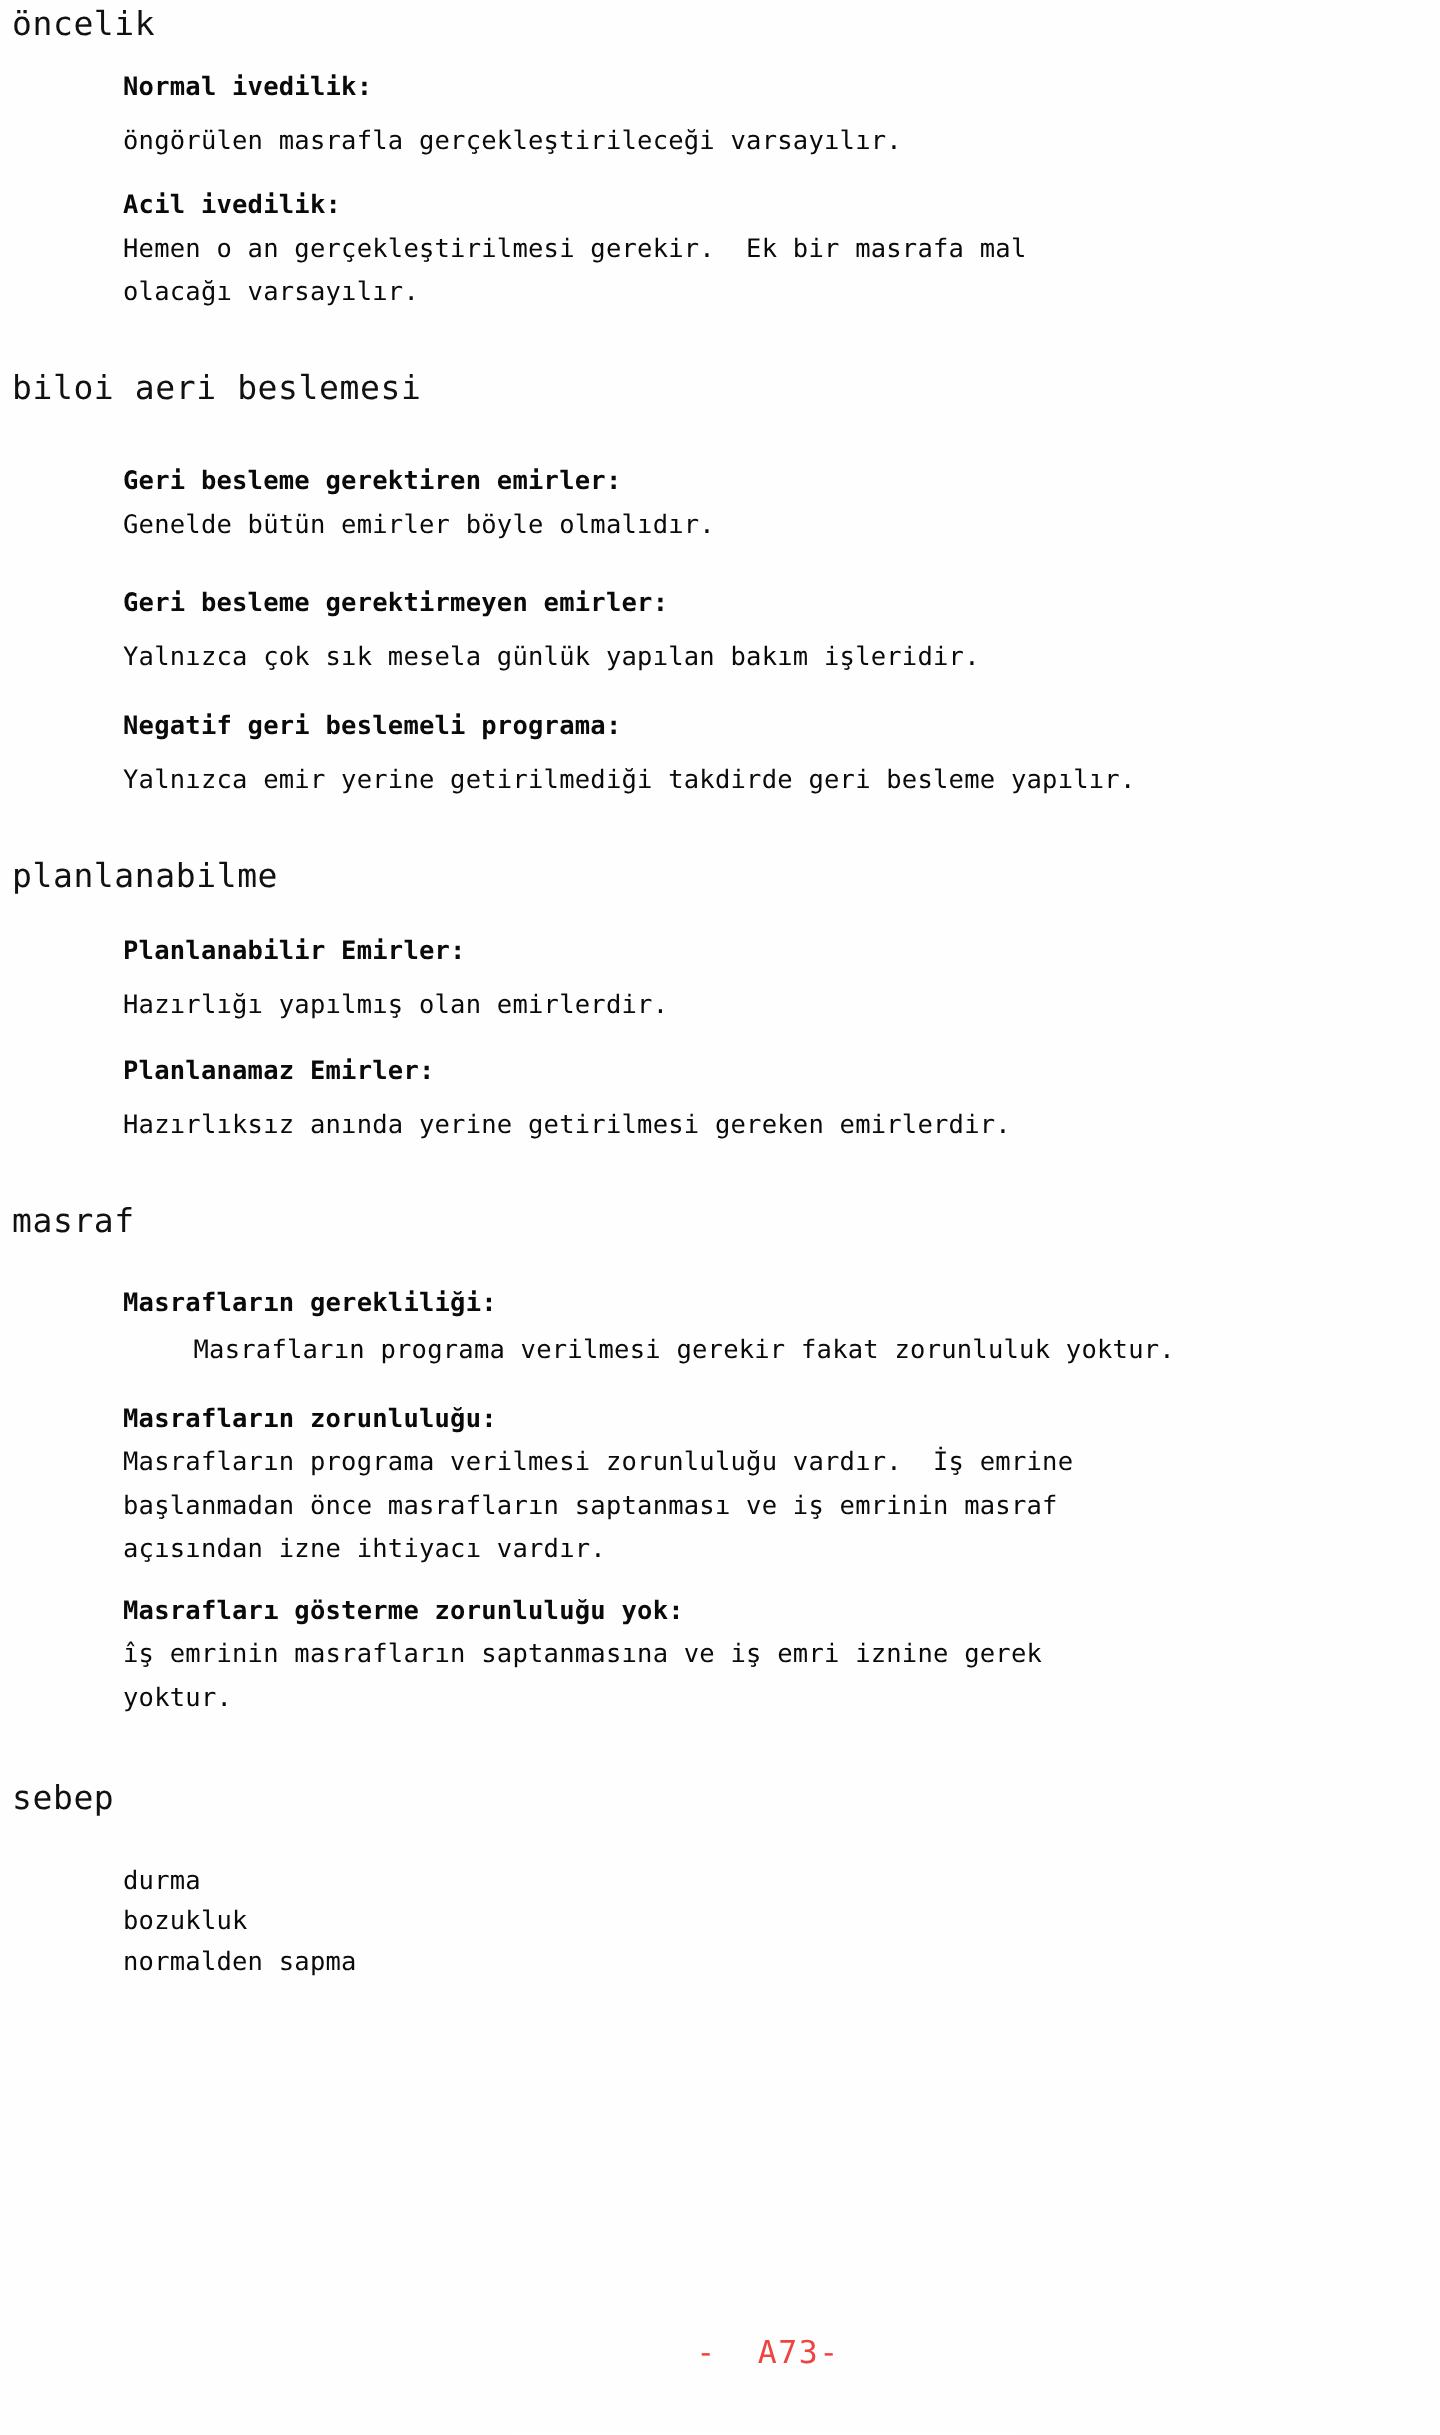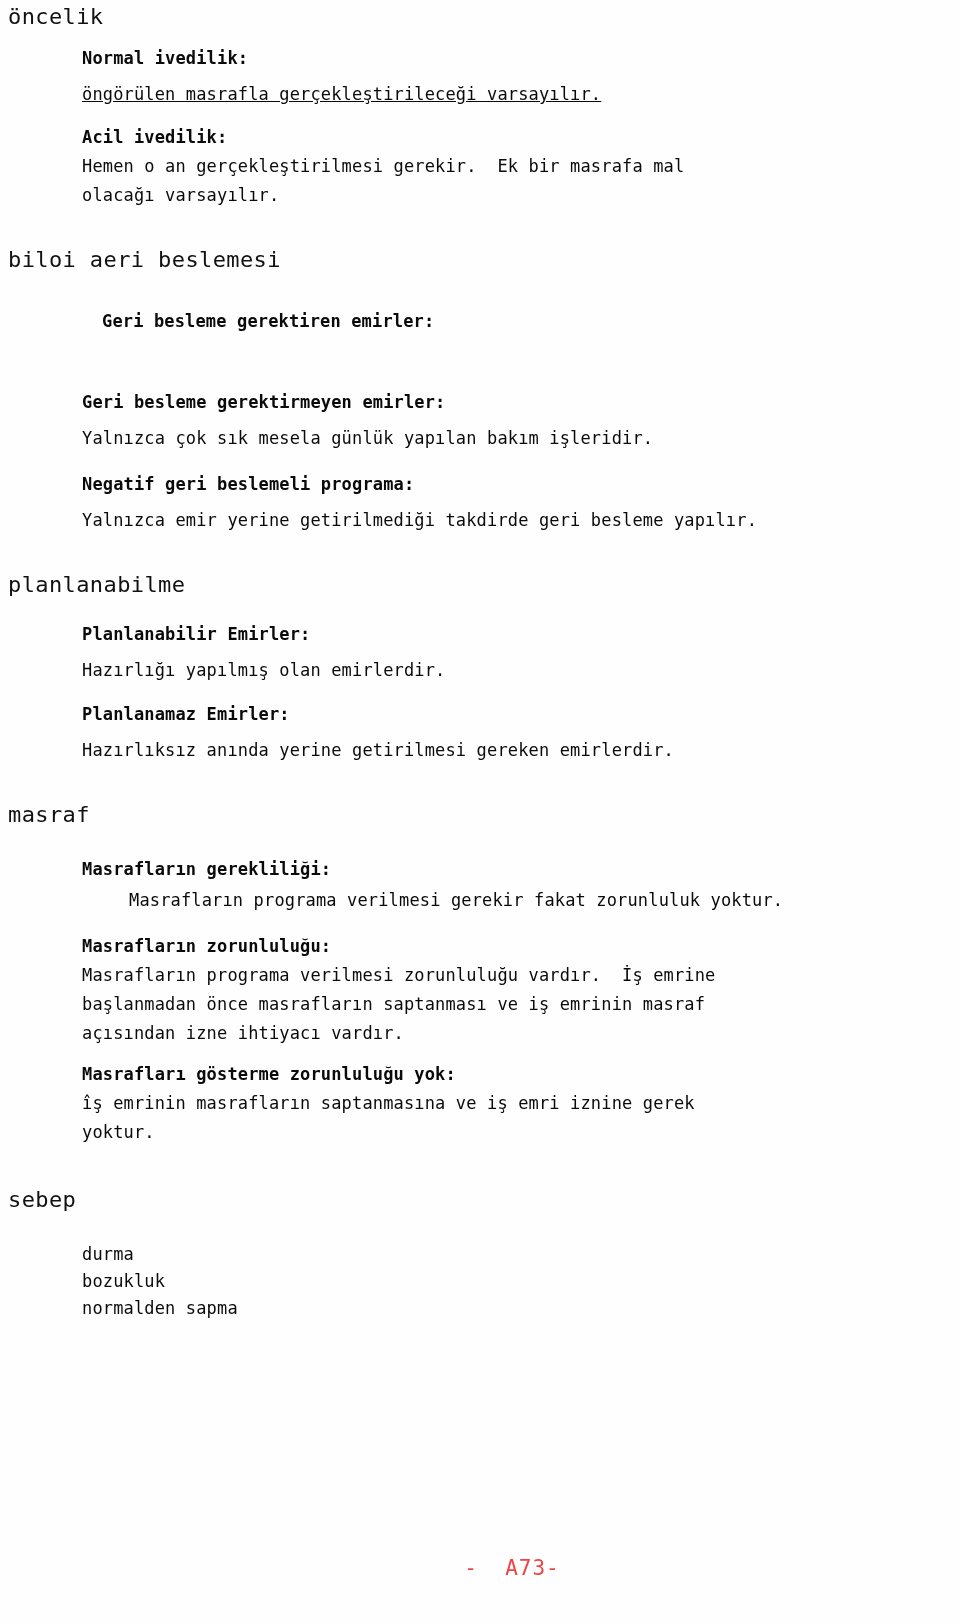--- a/index.html
+++ b/index.html
@@ -57,26 +57,27 @@
     white-space: pre;
     letter-spacing: 1px;
   }
 </style>
 </head>
 <body>
 
 <div id="page" style="width: 960px; height: 1623px; background: rgb(254, 254, 254);">
     <div class="section-head" style="top: 2px;">öncelik</div>
     <div class="body-line label-line" style="top: 44px;">Normal ivedilik:</div>
-    <div class="body-line" style="top: 80px; text-decoration: underline;">öngörülen masrafla gerçekleştirileceği varsayılır.</div>
+    <div class="body-line" style="top: 80px;">öngörülen masrafla gerçekleştirileceği varsayılır.</div>
     <div class="body-line label-line" style="top: 123px;">Acil ivedilik:</div>
     <div class="body-line" style="top: 152px;">Hemen o an gerçekleştirilmesi gerekir.  Ek bir masrafa mal</div>
     <div class="body-line" style="top: 181px;">olacağı varsayılır.</div>
     <div class="section-head" style="top: 245px;">biloi aeri beslemesi</div>
-    <div class="body-line label-line" style="top: 307px; margin-left: 20px;">Geri besleme gerektiren emirler:</div>
+    <div class="body-line label-line" style="top: 307px;">Geri besleme gerektiren emirler:</div>
+    <div class="body-line" style="top: 336px;">Genelde bütün emirler böyle olmalıdır.</div>
     <div class="body-line" style="top: 424px;">Yalnızca çok sık mesela günlük yapılan bakım işleridir.</div>
     <div class="body-line label-line" style="top: 388px;">Geri besleme gerektirmeyen emirler:</div>
     <div class="body-line label-line" style="top: 470px;">Negatif geri beslemeli programa:</div>
     <div class="body-line" style="top: 506px;">Yalnızca emir yerine getirilmediği takdirde geri besleme yapılır.</div>
     <div class="section-head" style="top: 570px;">planlanabilme</div>
     <div class="body-line label-line" style="top: 620px;">Planlanabilir Emirler:</div>
     <div class="body-line" style="top: 656px;">Hazırlığı yapılmış olan emirlerdir.</div>
     <div class="body-line label-line" style="top: 700px;">Planlanamaz Emirler:</div>
     <div class="body-line" style="top: 736px;">Hazırlıksız anında yerine getirilmesi gereken emirlerdir.</div>
     <div class="section-head" style="top: 800px;">masraf</div>

